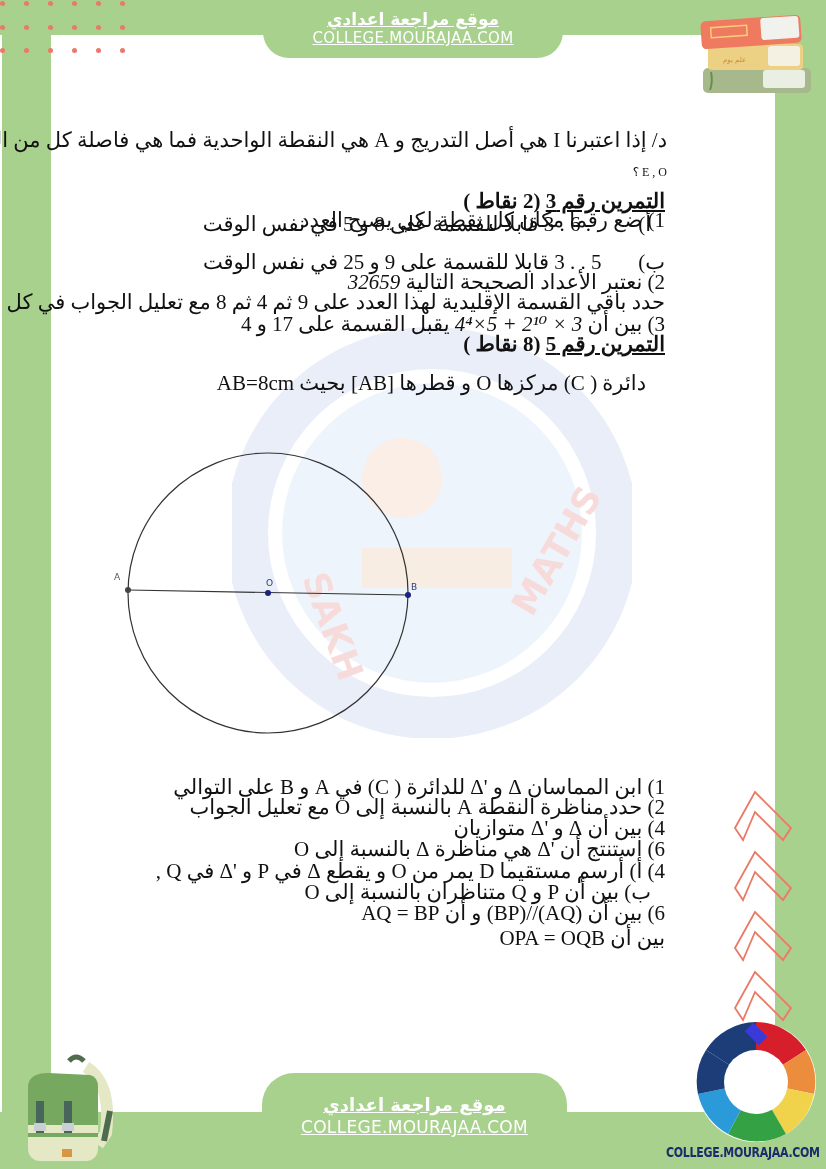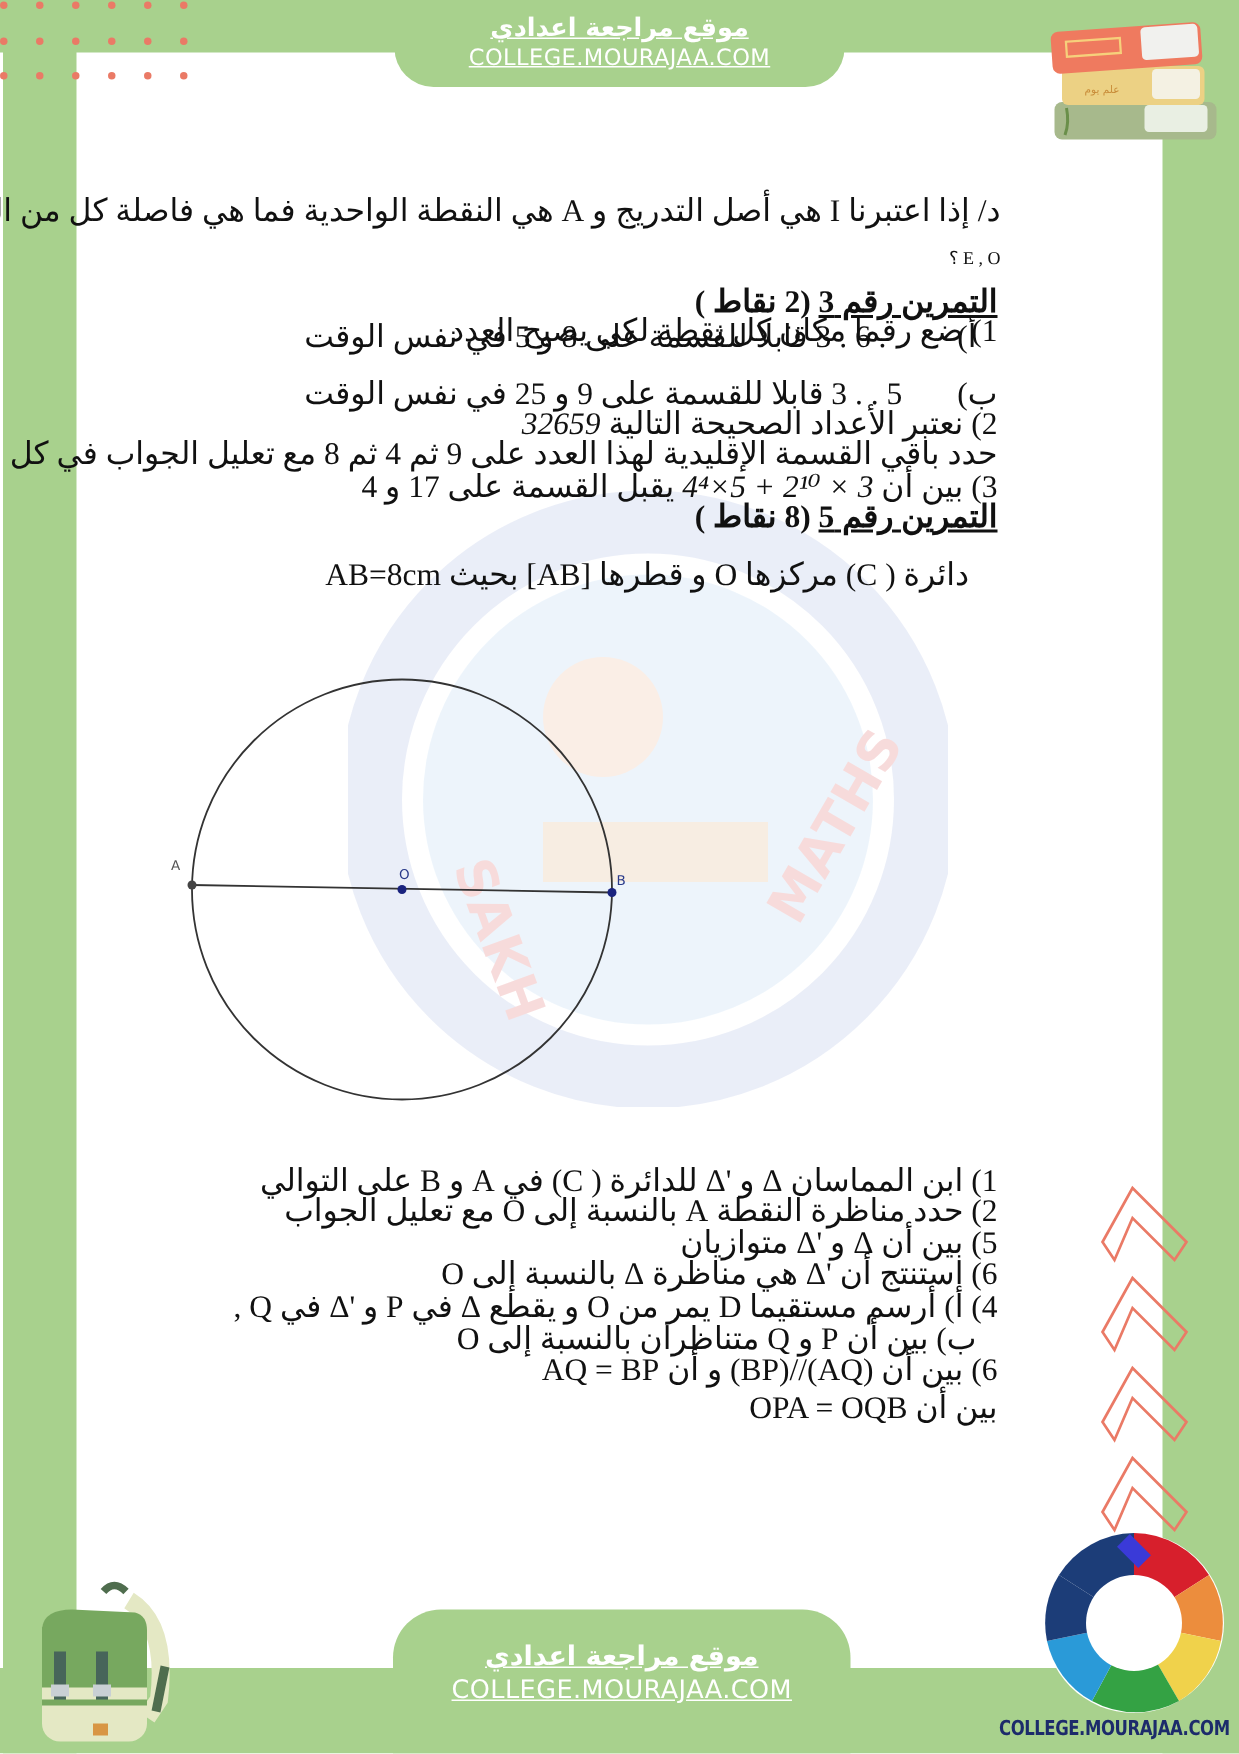--- a/index.html
+++ b/index.html
@@ -139,21 +139,21 @@
   <circle cx="28" cy="160" r="3" fill="#444"></circle>
   <circle cx="168" cy="163" r="3" fill="#1a237e"></circle>
   <circle cx="308" cy="165" r="3" fill="#1a237e"></circle>
   <text x="14" y="150" font-size="9" fill="#555" font-family="DejaVu Sans, sans-serif">A</text>
   <text x="166" y="156" font-size="9" fill="#2a3a8a" font-family="DejaVu Sans, sans-serif">O</text>
   <text x="311" y="160" font-size="9" fill="#2a3a8a" font-family="DejaVu Sans, sans-serif">B</text>
 </svg>
 
 <div class="doc" style="right:161px; top:777px;">1) ابن المماسان Δ و 'Δ للدائرة ( C) في A و B على التوالي</div>
 <div class="doc" style="right:161px; top:797px;">2) حدد مناظرة النقطة A بالنسبة إلى O مع تعليل الجواب</div>
-<div class="doc" style="right:161px; top:818px;">5) بين أن Δ و 'Δ متوازيان</div>
+<div class="doc" style="right:161px; top:818px;">4) بين أن Δ و 'Δ متوازيان</div>
 <div class="doc" style="right:161px; top:839px;">6) استنتج أن 'Δ هي مناظرة Δ بالنسبة إلى O</div>
 <div class="doc" style="right:161px; top:861px;">4) أ) أرسم مستقيما D يمر من O و يقطع Δ في P و 'Δ في Q ,</div>
 <div class="doc" style="right:175px; top:882px;">ب) بين أن P و Q  متناظران بالنسبة إلى O</div>
 <div class="doc" style="right:161px; top:903px;">6) بين أن (AQ)//(BP) و أن AQ = BP</div>
 <div class="doc" style="right:161px; top:928px;">بين أن OPA = OQB</div>
 
 <svg class="chevrons" viewBox="0 0 60 240">
   <g fill="none" stroke="#ea7a66" stroke-width="1.8">
     <path d="M2 38 L22 2 L58 38 L50 50 L22 22 L10 50 Z"></path>
     <path d="M2 98 L22 62 L58 98 L50 110 L22 82 L10 110 Z"></path>

